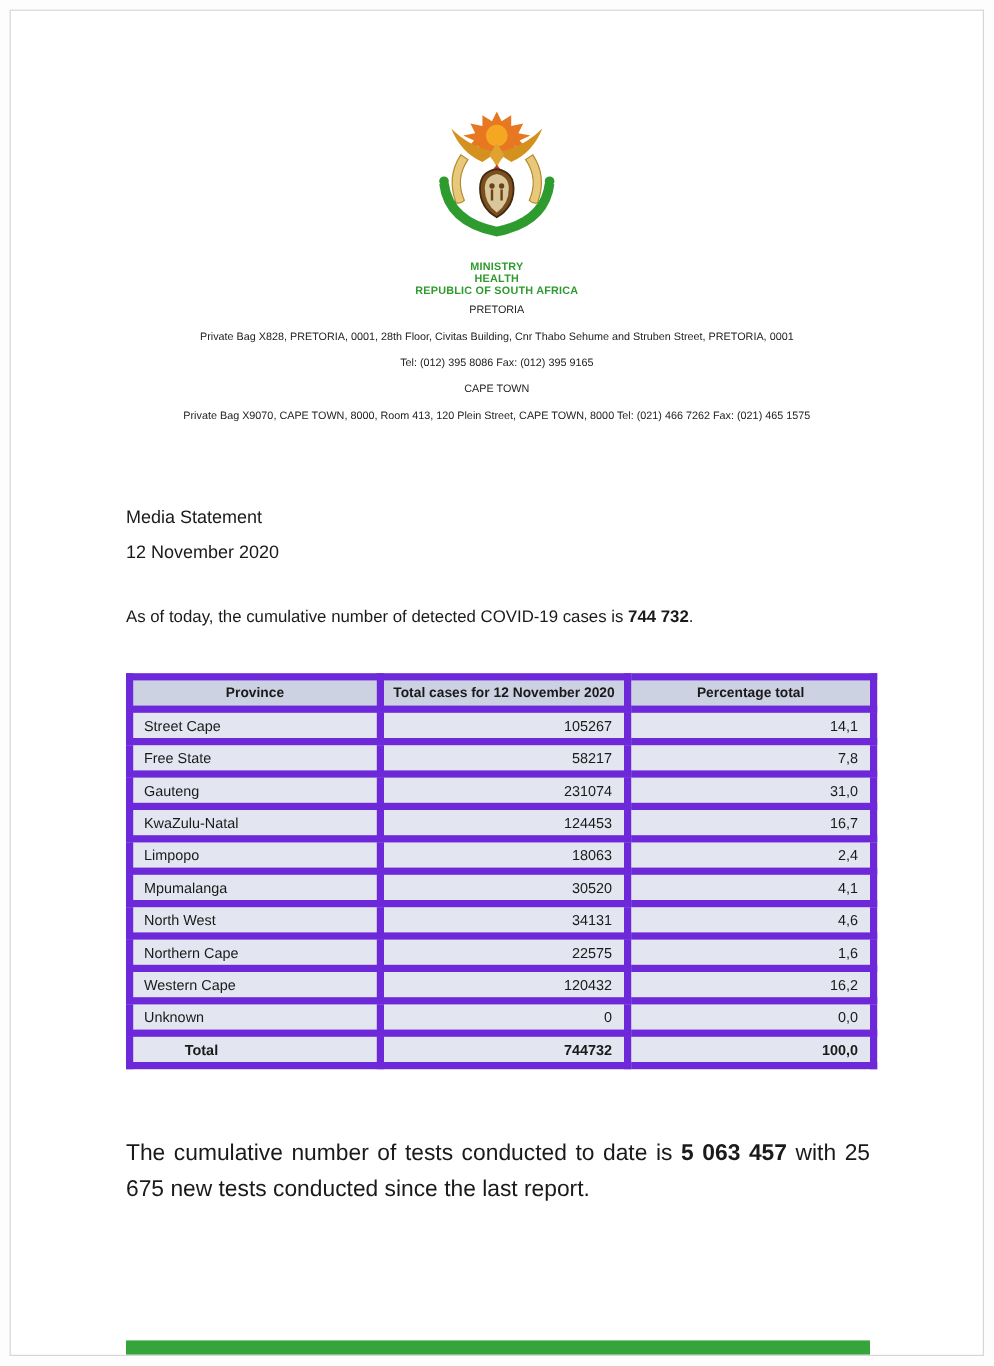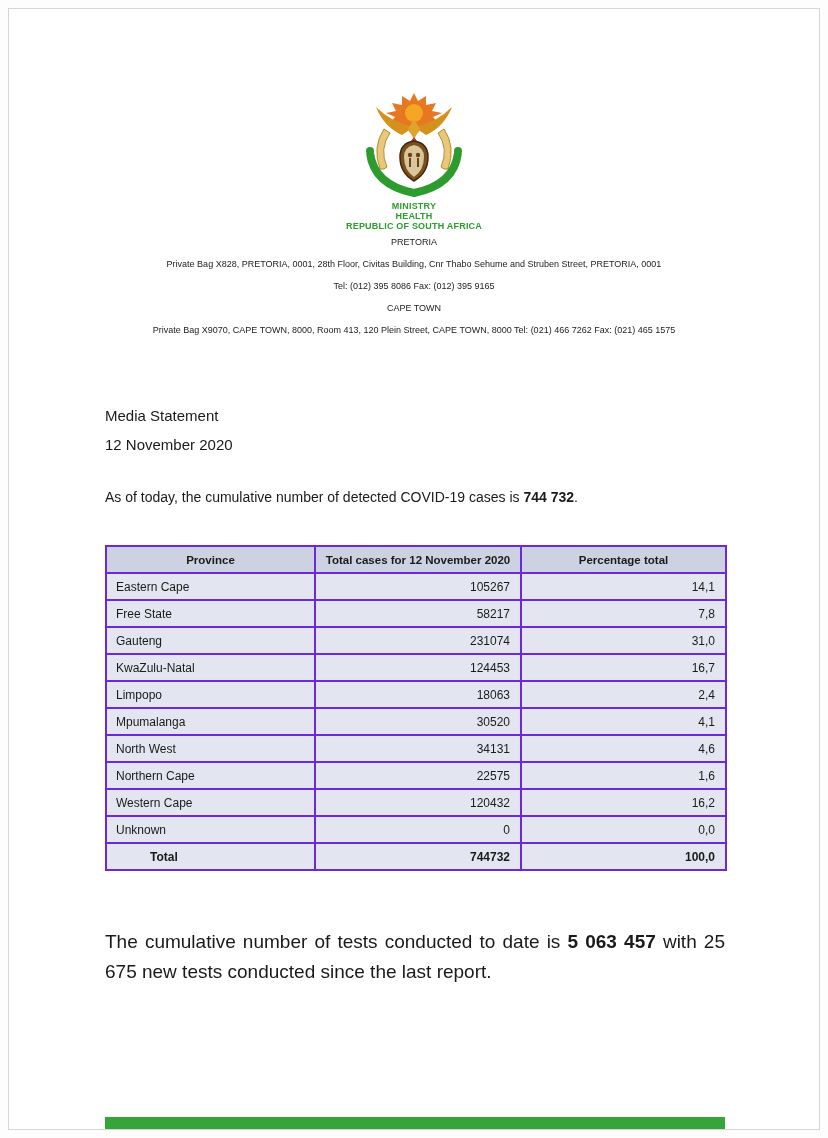--- a/index.html
+++ b/index.html
@@ -27,21 +27,21 @@
     padding: 0 96px;
   }
   
   .crest {
     display: block;
     margin: 84px auto 0 auto;
     width: 120px;
     height: 106px;
   }
   .ministry {
-    margin-top: 2px;
+    margin-top: 18px;
     text-align: center;
     color: #2e9b2e;
     font-size: 9px;
     font-weight: bold;
     line-height: 10px;
     letter-spacing: 0.2px;
   }
   .offices {
     margin-top: 0;
     text-align: center;
@@ -66,21 +66,21 @@
   .intro b, .tests b { font-weight: bold; }
   
   table.cases {
     margin-top: 38px;
     border-collapse: collapse;
     width: 620px;
     table-layout: fixed;
     font-size: 12px;
   }
   table.cases th, table.cases td {
-    border: 2px solid #6d28d9;
+    border: 6px solid #6d28d9;
     height: 27px;
     box-sizing: border-box;
     vertical-align: middle;
   }
   table.cases th {
     background: #ccd2e2;
     font-size: 11.5px;
     font-weight: bold;
     text-align: center;
     padding: 0 4px;
@@ -176,21 +176,21 @@
       <table class="cases">
         <thead>
           <tr>
             <th class="w-province">Province</th>
             <th class="w-cases">Total cases for 12 November 2020</th>
             <th class="w-pct">Percentage total</th>
           </tr>
         </thead>
         <tbody>
             <tr>
-              <td class="col-province">Eastern Cape</td>
+              <td class="col-province">Street Cape</td>
               <td class="col-num">105267</td>
               <td class="col-num">14,1</td>
             </tr>
             <tr>
               <td class="col-province">Free State</td>
               <td class="col-num">58217</td>
               <td class="col-num">7,8</td>
             </tr>
             <tr>
               <td class="col-province">Gauteng</td>

